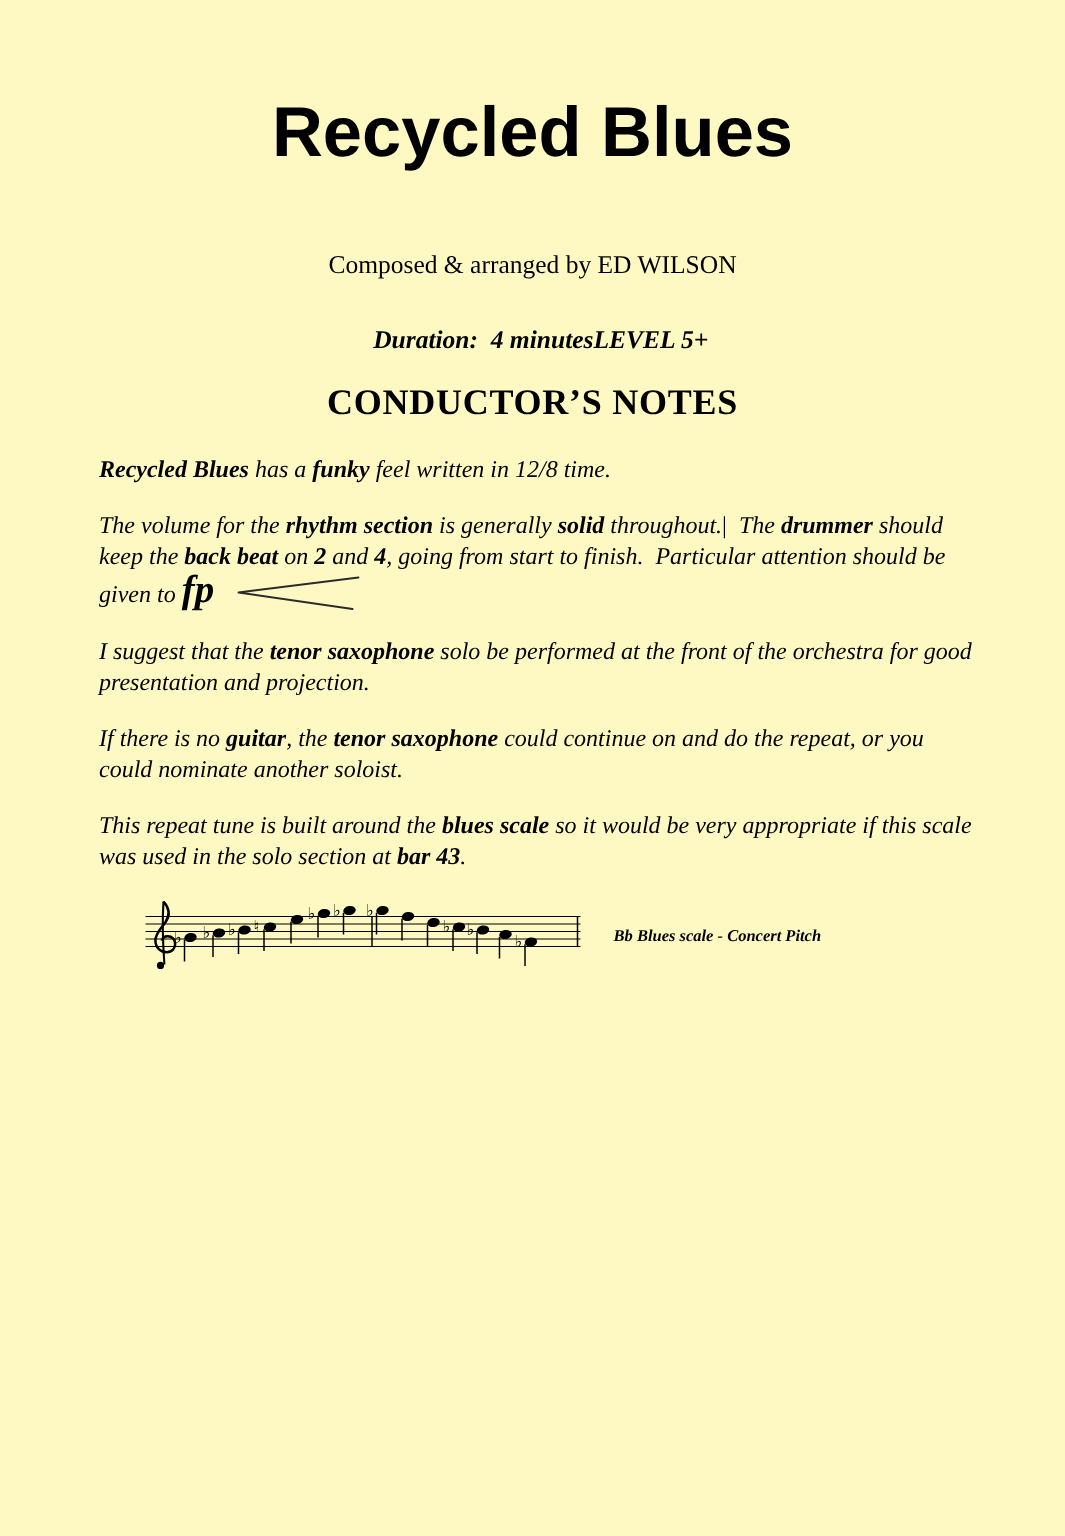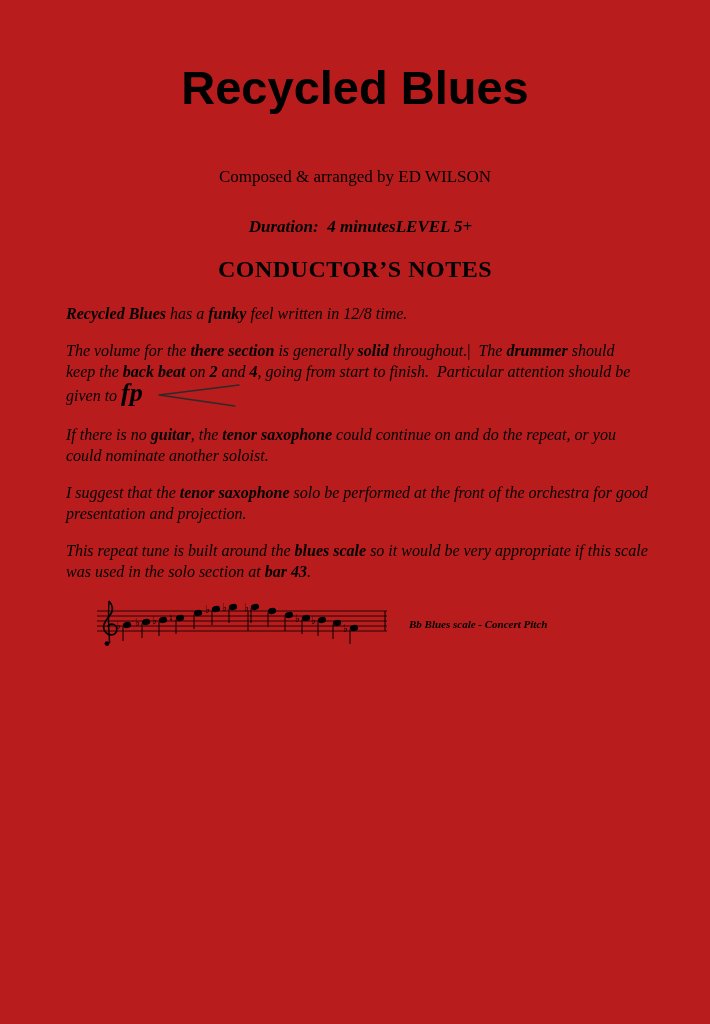--- a/index.html
+++ b/index.html
@@ -1,20 +1,20 @@
 <!DOCTYPE html>
 <html><head>
 <meta charset="utf-8">
 <style>
   html,body{margin:0;padding:0;background:#9c9c9c;}
   .page{
     position:relative;
     width:710px;height:1024px;
     margin:0 auto;
-    background:#b91c1c;
+    background:#fef9c3;
     font-family:"Liberation Serif", serif;
     color:#000;
     overflow:hidden;
   }
   .title{
     margin:62px 0 0 0;
     text-align:center;
     font-family:"Liberation Sans", sans-serif;
     font-weight:bold;
     font-size:47px;
@@ -96,31 +96,31 @@
   <div class="meta-row">
     <span>Duration:  4 minutes</span>
     <span>LEVEL 5+</span>
   </div>
 
   <h2 class="section-heading">CONDUCTOR’S NOTES</h2>
 
   <div class="body-text">
     <p><span><b>Recycled Blues</b><span> has a </span><b>funky</b><span> feel written in 12/8 time.</span></span></p>
 
-    <p><span><span>The volume for the </span><b>there section</b><span> is generally </span><b>solid</b><span> throughout.</span><span class="cursor">|</span><span>  The </span><b>drummer</b><span> should
+    <p><span><span>The volume for the </span><b>rhythm section</b><span> is generally </span><b>solid</b><span> throughout.</span><span class="cursor">|</span><span>  The </span><b>drummer</b><span> should
 keep the </span><b>back beat</b><span> on </span><b>2</b><span> and </span><b>4</b><span>, going from start to finish.  Particular attention should be
 given to </span></span><span class="fp">fp</span><svg class="hairpin" width="85" height="26" viewBox="0 0 85 26">
           <path d="M2 13 L82 3 M2 13 L78 24" stroke="#2b2b2b" stroke-width="1.3" fill="none" stroke-linecap="round"></path>
         </svg></p>
 
+    <p><span><span>I suggest that the </span><b>tenor saxophone</b><span> solo be performed at the front of the orchestra for good
+presentation and projection.</span></span></p>
+
     <p><span><span>If there is no </span><b>guitar</b><span>, the </span><b>tenor saxophone</b><span> could continue on and do the repeat, or you
 could nominate another soloist.</span></span></p>
-
-    <p><span><span>I suggest that the </span><b>tenor saxophone</b><span> solo be performed at the front of the orchestra for good
-presentation and projection.</span></span></p>
 
     <p><span><span>This repeat tune is built around the </span><b>blues scale</b><span> so it would be very appropriate if this scale
 was used in the solo section at </span><b>bar 43</b><span>.</span></span></p>
   </div>
 
   <div class="music-figure">
     <svg class="staff-svg" width="300" height="52" viewBox="0 0 300 52">
       <g>
         <path d="M14 3 C 17.5 7 18.6 12 15.4 16.6 C 12.4 21 8.6 24.2 8.6 29 C 8.6 33.8 12.2 36.8 16.2 36.8 C 19.8 36.8 21.8 34.2 21.8 31.2 C 21.8 28.2 19.6 26.2 16.8 26.2 C 14.8 26.2 13.3 27.4 12.9 29.2" fill="none" stroke="#000" stroke-width="1.7"></path>
         <path d="M14 3 C 13.2 14 13.6 31 14.6 45" fill="none" stroke="#000" stroke-width="1.4"></path>

